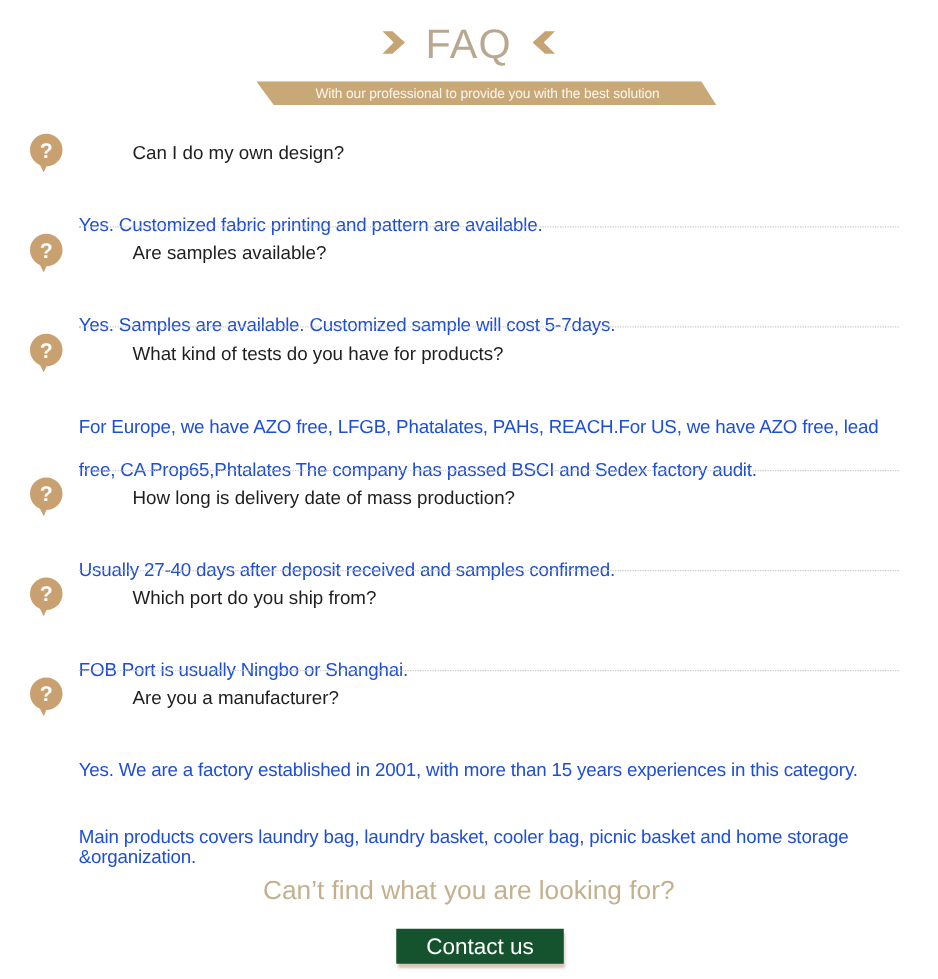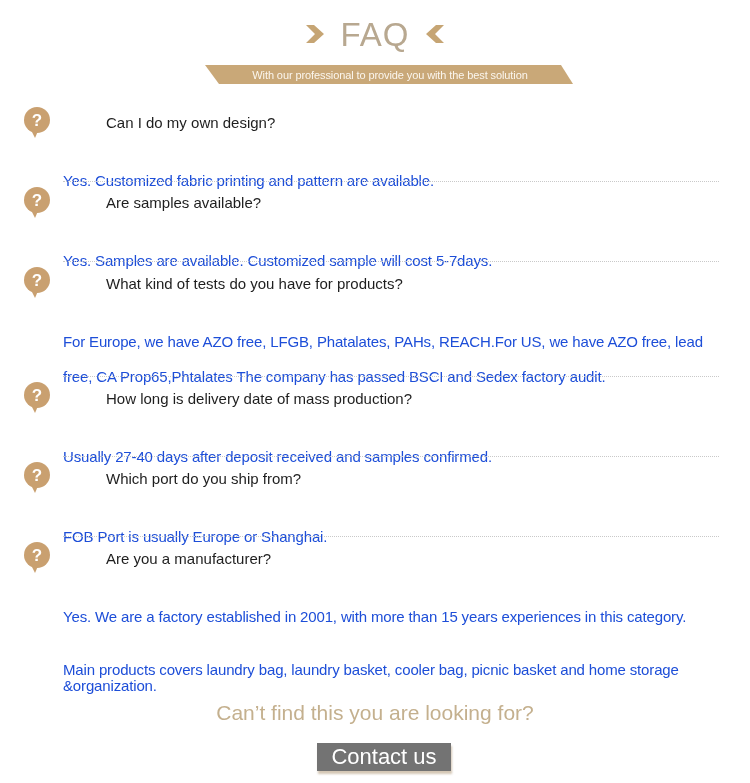--- a/index.html
+++ b/index.html
@@ -41,21 +41,21 @@
       position: absolute; left: 63px; width: 656px; height: 0;
       border-top: 1px dotted #c9c9c9;
     }
 
     .cta {
       position: absolute; top: 700px; left: 0; width: 750px; text-align: center;
       font-size: 21px; color: #c4b08e; line-height: 26px;
     }
     .contact-btn {
       position: absolute; left: 317px; top: 743px; width: 134px; height: 28px;
-      background: #737373; color: #ffffff; font-size: 22px;
+      background: #14532d; color: #ffffff; font-size: 18px;
       display: flex; align-items: center; justify-content: center;
       box-shadow: 1px 3px 2px rgba(160,130,90,0.45);
       border: none; cursor: pointer; font-family: "Liberation Sans", sans-serif;
     }
   </style>
 </head>
 <body>
 
 <div class="header">
   <div class="faq-title-row">
@@ -113,28 +113,28 @@
   <div class="question" style="top:390px">How long is delivery date of mass production?</div>
   <div class="answer" style="top:424px">Usually 27-40 days after deposit received and samples confirmed.</div>
   <div class="sep" style="top:456px"></div>
 
   <svg class="q-icon" style="top:461px" viewBox="0 0 28 32">
     <circle cx="14" cy="14" r="13" fill="#c9a070"></circle>
     <path d="M8,24 L12,32 L15,25 Z" fill="#c9a070"></path>
     <text x="14" y="20" text-anchor="middle" font-family="Liberation Sans, sans-serif" font-weight="bold" font-size="17" fill="#ffffff">?</text>
   </svg>
   <div class="question" style="top:470px">Which port do you ship from?</div>
-  <div class="answer" style="top:504px">FOB Port is usually Europe or Shanghai.</div>
+  <div class="answer" style="top:504px">FOB Port is usually Ningbo or Shanghai.</div>
   <div class="sep" style="top:536px"></div>
 
   <svg class="q-icon" style="top:541px" viewBox="0 0 28 32">
     <circle cx="14" cy="14" r="13" fill="#c9a070"></circle>
     <path d="M8,24 L12,32 L15,25 Z" fill="#c9a070"></path>
     <text x="14" y="20" text-anchor="middle" font-family="Liberation Sans, sans-serif" font-weight="bold" font-size="17" fill="#ffffff">?</text>
   </svg>
   <div class="question" style="top:550px">Are you a manufacturer?</div>
   <div class="answer" style="top:584px">Yes. We are a factory established in 2001, with more than 15 years experiences in this category.</div>
   <div class="answer" style="top:637px">Main products covers laundry bag, laundry basket, cooler bag, picnic basket and home storage</div>
   <div class="answer" style="top:653px">&amp;organization.</div>
 </div>
 
-<div class="cta">Can’t find this you are looking for?</div>
+<div class="cta">Can’t find what you are looking for?</div>
 <button class="contact-btn">Contact us</button>
 
 </body></html>

